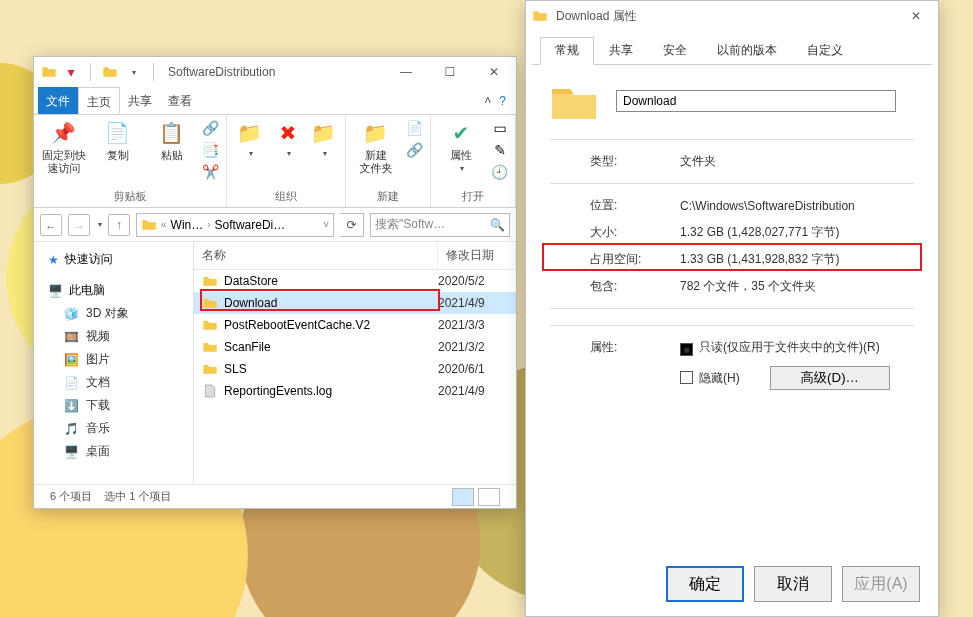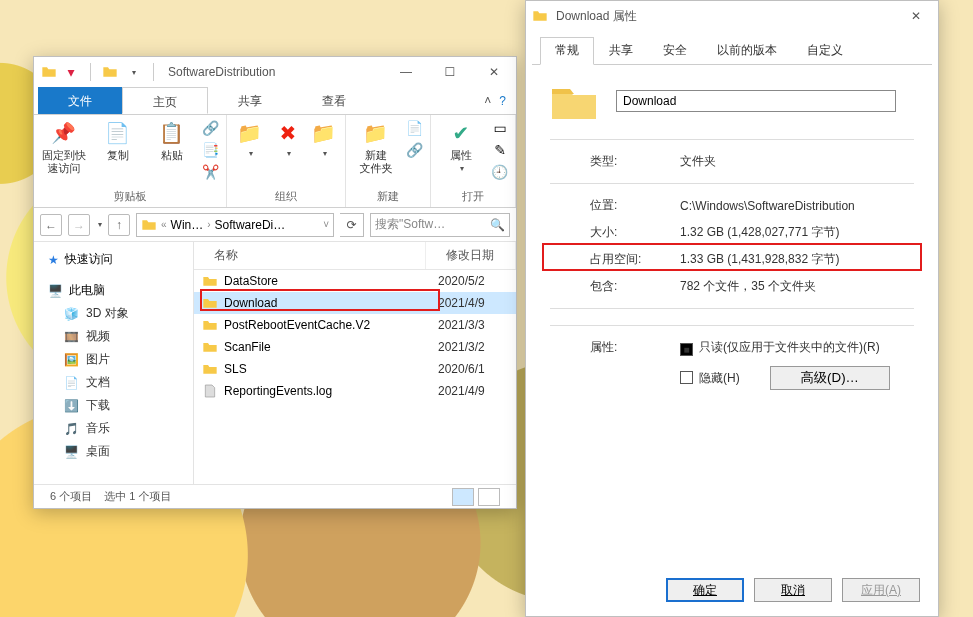--- a/index.html
+++ b/index.html
@@ -21,21 +21,21 @@
 
 .explorer { left: 33px; top: 56px; width: 484px; height: 453px; display: flex; flex-direction: column; }
 .titlebar { height: 30px; display: flex; align-items: center; padding-left: 6px; color: #555; }
 .titlebar .qat { display: flex; gap: 4px; align-items: center; }
 .titlebar .sep { width: 1px; height: 18px; background: #ccc; margin: 0 6px; }
 .titlebar .title { margin-left: 8px; }
 .titlebar .spacer { flex: 1; }
 .winbtn { width: 44px; height: 28px; display: flex; align-items: center; justify-content: center; color: #555; }
 
 .ribbon-tabs { height: 28px; display: flex; align-items: stretch; border-bottom: 1px solid #d0d0d0; padding-left: 4px; }
-.ribbon-tabs .tab { padding: 6px 30px 5px; font-size: 12px; color: #444; }
+.ribbon-tabs .tab { padding: 6px 8px 5px; font-size: 12px; color: #444; }
 .ribbon-tabs .tab.file { background: #1979ca; color: #fff; }
 .ribbon-tabs .tab.active { background: #fff; border: 1px solid #d0d0d0; border-bottom-color: #fff; }
 .ribbon-tabs .end { margin-left:auto; display:flex; align-items:center; gap:8px; padding-right:10px; color:#555; }
 
 .ribbon { display: flex; border-bottom: 1px solid #d0d0d0; background: #fff; height: 93px; }
 .group { border-right: 1px solid #e3e3e3; display: flex; flex-direction: column; align-items: center; padding: 4px 6px 2px; }
 .group .icons { flex: 1; display: flex; align-items: flex-start; gap: 6px; }
 .group .label { font-size: 11px; color: #666; line-height: 1.2; padding: 2px 0; }
 .bigbtn { display: flex; flex-direction: column; align-items: center; gap: 2px; width: 48px; font-size: 11px; color: #333; text-align: center; line-height: 1.2; }
 .smallcol { display: flex; flex-direction: column; gap: 4px; align-items:center; }
@@ -54,21 +54,21 @@
 
 .body { flex:1; display:flex; min-height:0; }
 .navpane { width:160px; border-right:1px solid #e3e3e3; padding:6px 0; overflow:hidden; }
 .navitem { display:flex; align-items:center; gap:6px; padding:3px 6px 3px 30px; font-size:12px; color:#333; white-space:nowrap; }
 .navitem .ico { width:16px; height:16px; display:flex; align-items:center; justify-content:center; font-size:12px; }
 .navgroup { padding:3px 6px 3px 14px; display:flex; align-items:center; gap:6px; font-size:12px; }
 .starblue { color:#2a7de1; }
 
 .filelist { flex:1; overflow:hidden; position:relative; }
 .cols { display:flex; border-bottom:1px solid #e6e6e6; font-size:12px; color:#555; }
-.cols .col { padding:5px 8px; border-right:1px solid #eee;margin-left:12px; }
+.cols .col { padding:5px 8px; border-right:1px solid #eee; }
 .cols .cname { flex:1; }
 .cols .cdate { width:78px; }
 .rows { }
 .row { display:flex; align-items:center; padding:3px 8px; gap:6px; font-size:12px; }
 .row .fico { width:16px; height:16px; }
 .row .fname { flex:1; white-space:nowrap; overflow:hidden; text-overflow:ellipsis; }
 .row .fdate { width:70px; color:#333; }
 .row.selected { background:#cde8ff; }
 .red-rect { position:absolute; border:2px solid #e21c1c; pointer-events:none; }
 
@@ -91,21 +91,21 @@
 .nameedit { display:flex; align-items:center; gap:18px; margin-bottom:10px; }
 .foldericon { width:48px; height:40px; }
 .nameinput { width:280px; height:22px; border:1px solid #888; padding:2px 6px; font-size:12px; }
 .hr { border:none; border-top:1px solid #ddd; margin:8px 0; }
 .checkbox { width:13px; height:13px; border:1px solid #555; display:inline-flex; align-items:center; justify-content:center; margin-right:6px; vertical-align:-2px; font-size:10px; }
 .checkbox.filled { background:#000; }
 .attr-row { display:flex; align-items:center; gap:30px; }
 .advbtn { width:120px; height:24px; border:1px solid #999; background:#efefef; }
 
 .pbuttons { display:flex; justify-content:flex-end; gap:10px; padding:14px 18px; }
-.pbtn { width:78px; height:24px; border:1px solid #999; background:#efefef; font-size:12px;text-decoration:underline; }
+.pbtn { width:78px; height:36px; border:1px solid #999; background:#efefef; font-size:16px; }
 .pbtn.primary { border:2px solid #1a6fcf; }
 .pbtn.disabled { color:#999; }
 </style>
 </head>
 <body>
 
 <div class="bg"></div>
 
 <div class="win explorer">
   <div class="titlebar">

